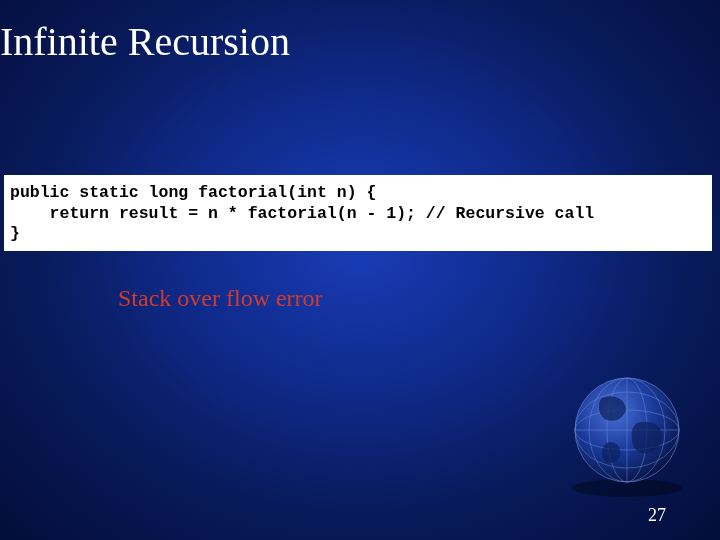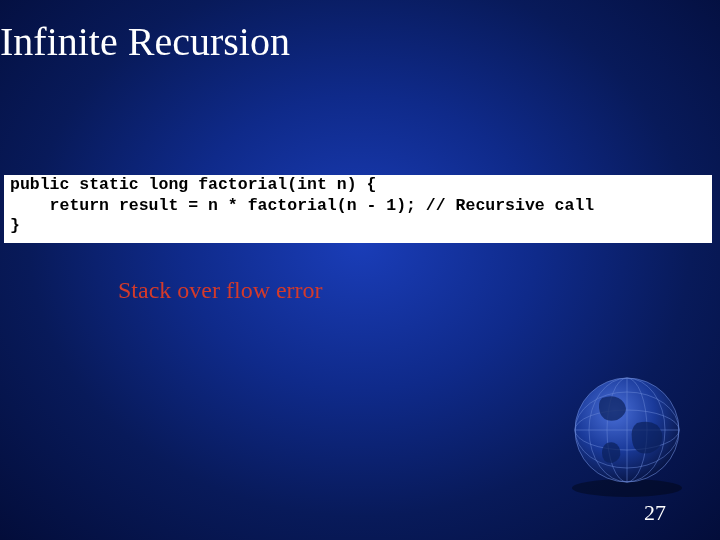--- a/index.html
+++ b/index.html
@@ -15,21 +15,21 @@
     text-align: left;
     padding-top: 18px;
     font-weight: normal;
   }
   .code-block {
     background: #ffffff;
     color: #000000;
     font-family: "Courier New", monospace;
     font-size: 16.5px;
     line-height: 1.25;
-    padding: 0 6px 6px 6px;
+    padding: 8px 6px 6px 6px;
     margin: 110px 8px 0 4px;
     white-space: pre;
     font-weight: bold;
   }
   .error-text {
     color: #d43a2a;
     font-size: 24px;
     margin-top: 34px;
     margin-left: 118px;
     font-family: "Times New Roman", serif;
@@ -52,21 +52,21 @@
     font-size: 10.5px;
     line-height: 1.25;
     padding: 0 90px;
   }
   .pagenum {
     position: absolute;
     right: 54px;
     bottom: 14px;
     color: #ffffff;
     font-family: "Times New Roman", serif;
-    font-size: 22px;
+    font-size: 18px;
   }
 </style>
 </head>
 <body>
 
 <h1 class="title">Infinite Recursion</h1>
 
 <div class="code-block"><span>public static long factorial(int n) {</span>
 <span>    return result = n * factorial(n - 1); // Recursive call</span>
 <span>}</span></div>

